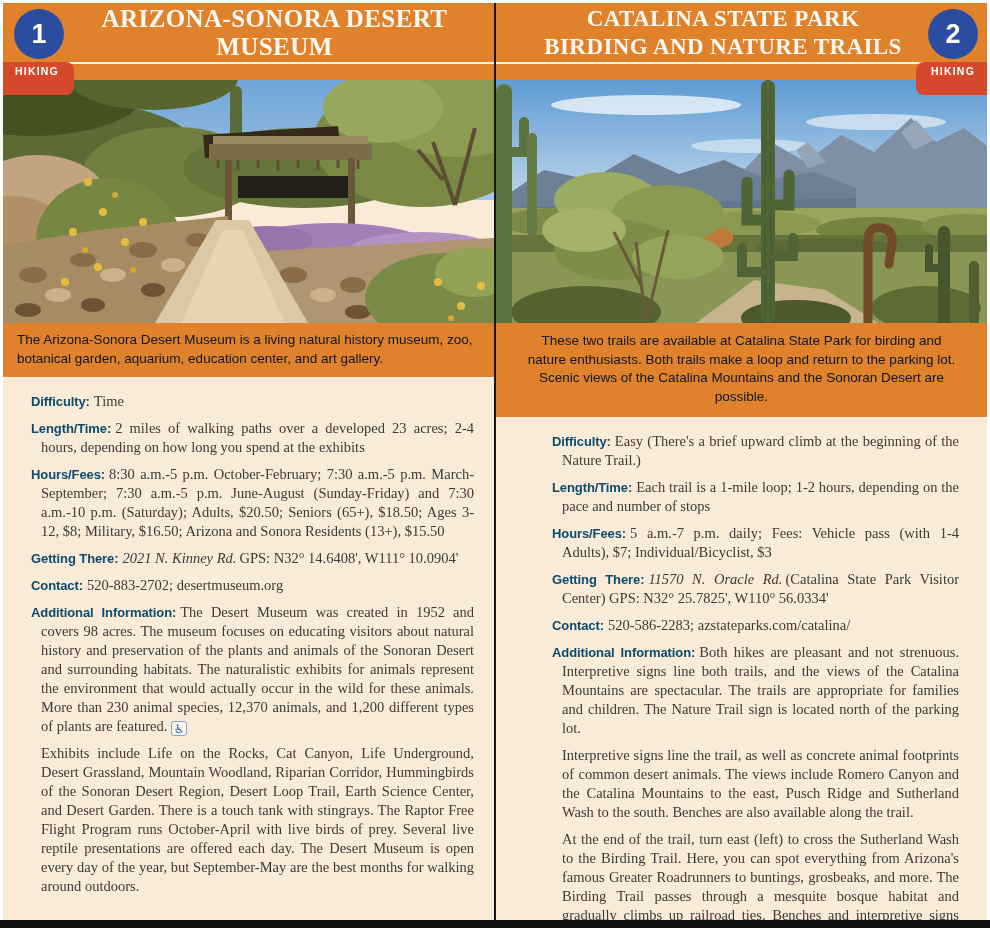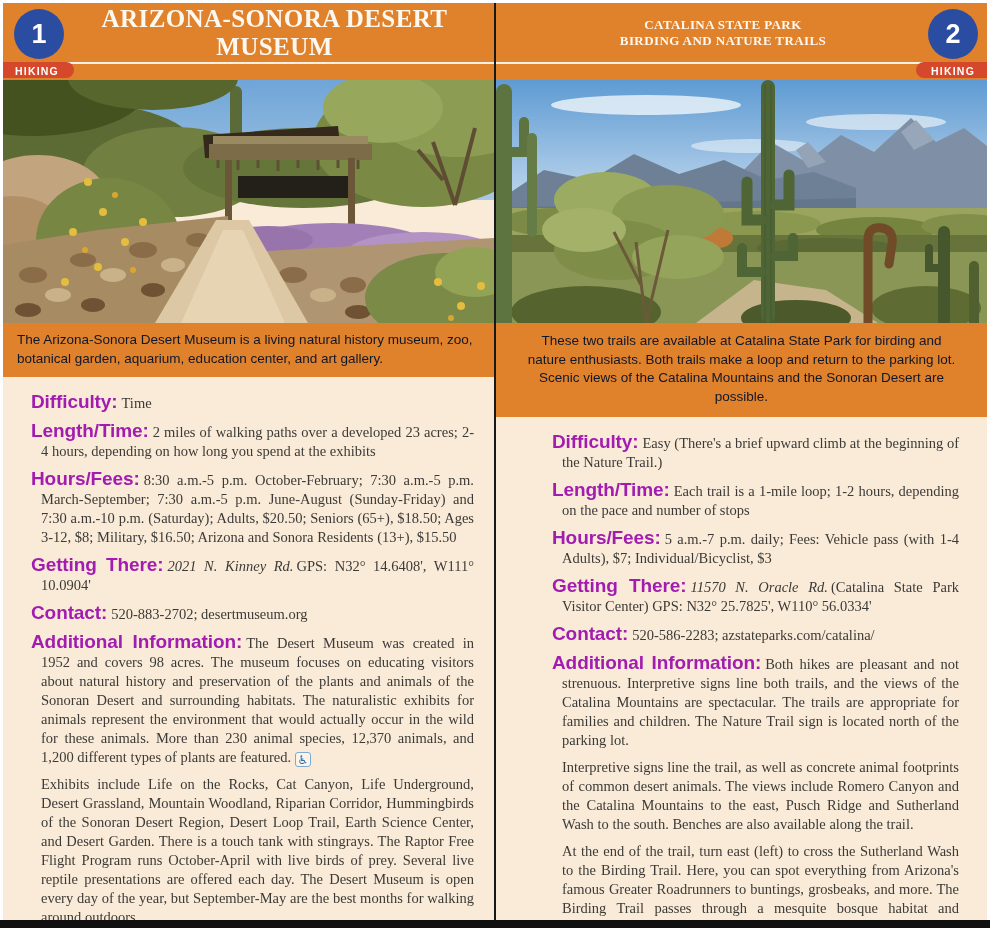--- a/index.html
+++ b/index.html
@@ -13,40 +13,40 @@
   .page { width: 491px; background: #FAEBD9; position: relative; display: flex; flex-direction: column; overflow: hidden; }
 
   .header { height: 59px; background: #E0812B; display: flex; align-items: center; position: relative; flex: 0 0 auto; }
   .badge { position: absolute; top: 6px; width: 50px; height: 50px; border-radius: 50%; background: #2B4DA1; color: #fff;
            font-family: "Liberation Sans", sans-serif; font-weight: bold; font-size: 27px;
            display: flex; align-items: center; justify-content: center; }
   .page-left .badge { left: 11px; }
   .page-right .badge { right: 9px; }
   .title { flex: 1; text-align: center; color: #FDF8F0; font-weight: 700; font-size: 25px; letter-spacing: .4px; }
   .page-left .title { margin-left: 58px; padding-right: 6px; }
-  .page-right .title { margin-right: 56px; padding-left: 19px; font-size: 13px; line-height: 1.18; }
+  .page-right .title { margin-right: 56px; padding-left: 19px; font-size: 23px; line-height: 1.18; }
 
   .substrip { height: 18px; background: #E0812B; border-top: 2px solid #F7F0E4; flex: 0 0 auto; }
-  .chip { position: absolute; top: 59px; height: 16px; line-height: 18px; padding: 0 15px 0 12px; background: #D5482B; color: #fff;
+  .chip { position: absolute; top: 59px; height: 33px; line-height: 18px; padding: 0 15px 0 12px; background: #D5482B; color: #fff;
           font-family: "Liberation Sans", sans-serif; font-weight: bold; font-size: 10.5px; letter-spacing: 1.2px; z-index: 5; }
   .page-left .chip { left: 0; border-radius: 0 8px 8px 0; }
   .page-right .chip { right: 0; border-radius: 8px 0 0 8px; padding: 0 12px 0 15px; }
 
   .photo { height: 243px; flex: 0 0 auto; }
   .photo svg { display: block; width: 100%; height: 100%; }
 
   .banner { background: #E0812B; color: #0f172a; font-family: "Liberation Sans", sans-serif; font-size: 13.5px; line-height: 1.38; flex: 0 0 auto; }
   .page-left .banner { padding: 8px 16px 9px 14px; min-height: 54px; }
   .page-right .banner { padding: 9px 28px 10px 28px; min-height: 76px; text-align: center; }
 
   .body { flex: 1; padding: 15px 20px 0 28px; font-size: 14.5px; line-height: 19px; color: #3B3A36; text-align: justify; }
   .page-right .body { padding: 15px 28px 0 56px; }
   .field, .para { padding-left: 10px; margin-bottom: 8px; }
   .field { text-indent: -10px; }
-  .field b { font-family: "Liberation Sans", sans-serif; font-size: 19px; color: #a21caf; margin-right: 4px; letter-spacing: -0.1px; }
+  .field b { font-family: "Liberation Sans", sans-serif; font-size: 13px; color: #0c4a6e; margin-right: 4px; letter-spacing: -0.1px; }
   .field i { margin-right: 3px; }
   .access-icon { display: inline-block; width: 16px; height: 15px; border: 1px solid #7FA9CF; border-radius: 3px;
                  background: #FCF4E8; color: #2E6FAE; font: 12px/14px "DejaVu Sans", sans-serif;
                  text-align: center; vertical-align: -2px; text-indent: 0; }
 </style>
 </head>
 <body>
 
 <div class="spread">
 

